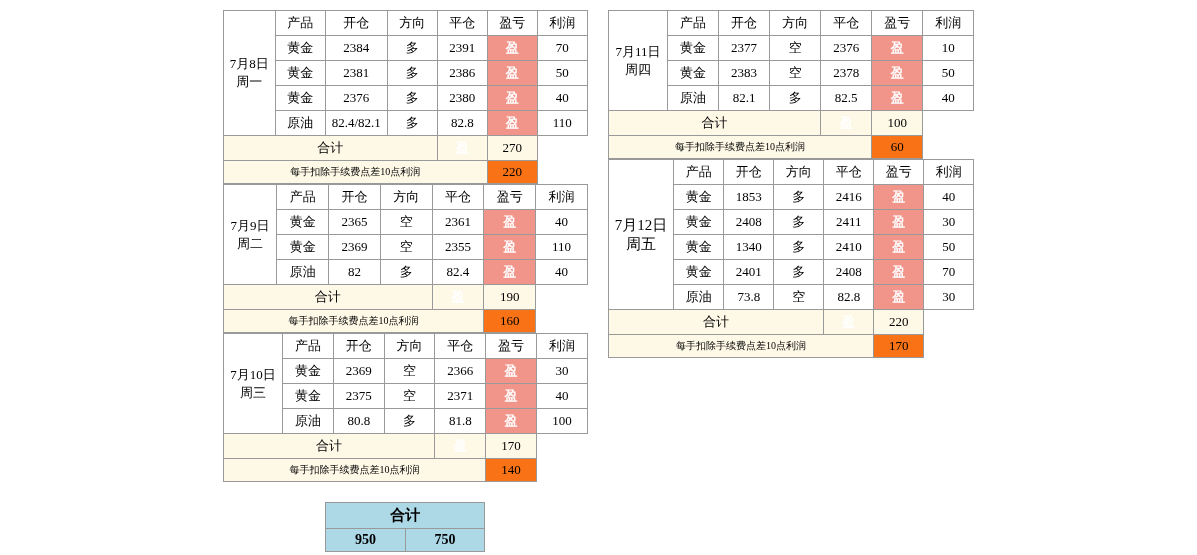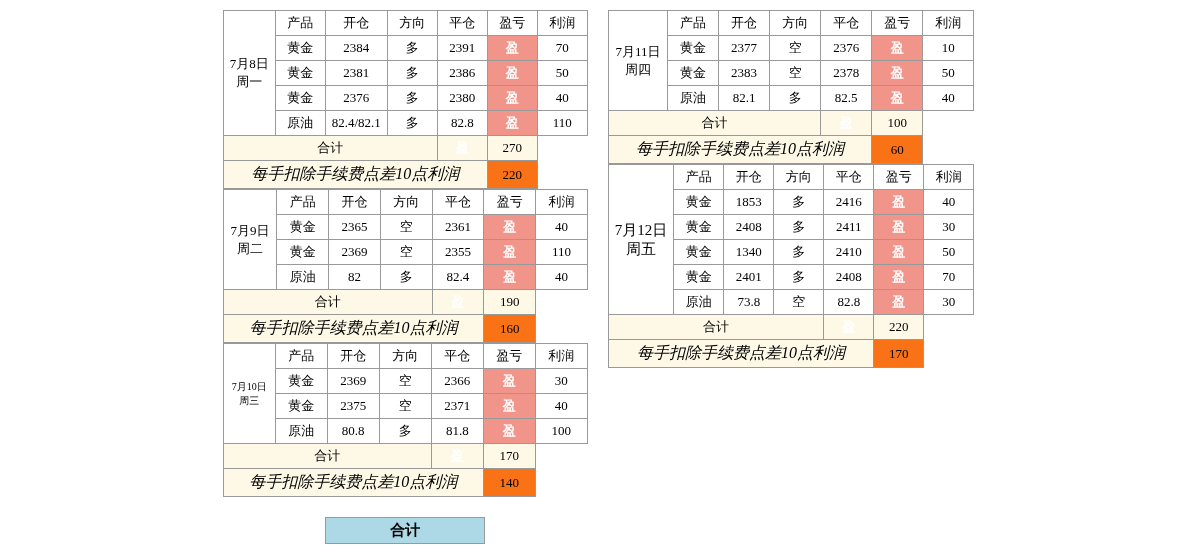--- a/index.html
+++ b/index.html
@@ -32,21 +32,21 @@
       padding: 3px 6px;
       min-width: 50px;
       white-space: nowrap;
     }
     .header-row td {
       background: #fff;
       font-weight: normal;
     }
     .light-blue { background: #d6eaf8; }
     .subtotal-row td { background: #fef9e7; }
-    .profit-label { background: #fef9e7; font-size: 16px; font-style: italic; }
+    .profit-label { background: #fef9e7; font-size: 10px; }
     .profit-value { background: #f97316; }
     .ying-cell { background: #f1948a; color: #fff; font-weight: bold; }
     .summary-table td { background: #add8e6; font-weight: bold; font-size: 14px; }
   </style>
 </head>
 <body>
 
 <div class="container">
 
   <div class="left-section">
@@ -149,21 +149,21 @@
       <tr>
         <td colspan="5" class="profit-label">每手扣除手续费点差10点利润</td>
         <td class="profit-value">160</td>
       </tr>
     </tbody>
       </table>
 
     <table style="margin-top:0;">
       <tbody>
           <tr class="header-row">
-        <td class="light-blue" rowspan="4" style="vertical-align:middle;font-size:10px;">7月10日<br>周三</td>
+        <td class="light-blue" rowspan="4" style="vertical-align:middle;font-size:13px;">7月10日<br>周三</td>
         <td class="light-blue">产品</td>
         <td class="light-blue">开仓</td>
         <td class="light-blue">方向</td>
         <td class="light-blue">平仓</td>
         <td class="light-blue">盈亏</td>
         <td class="light-blue">利润</td>
       </tr>
       <tr>
         <td>黄金</td>
         <td>2369</td>
@@ -199,20 +199,24 @@
       </tr>
     </tbody>
       </table>
 
     <div style="margin-top:20px; display:flex; justify-content:center;">
       <table class="summary-table" style="width:160px;">
         <tbody>
             <tr>
           <td colspan="2" style="background:#add8e6;font-size:15px;font-weight:bold;text-align:center;">合计</td>
         </tr>
+        <tr>
+          <td style="background:#add8e6;font-size:14px;font-weight:bold;">950</td>
+          <td style="background:#add8e6;font-size:14px;font-weight:bold;">750</td>
+        </tr>
       </tbody>
         </table>
     </div>
   </div>
 
   <div class="right-section">
 
     <table>
       <tbody>
           <tr class="header-row">

